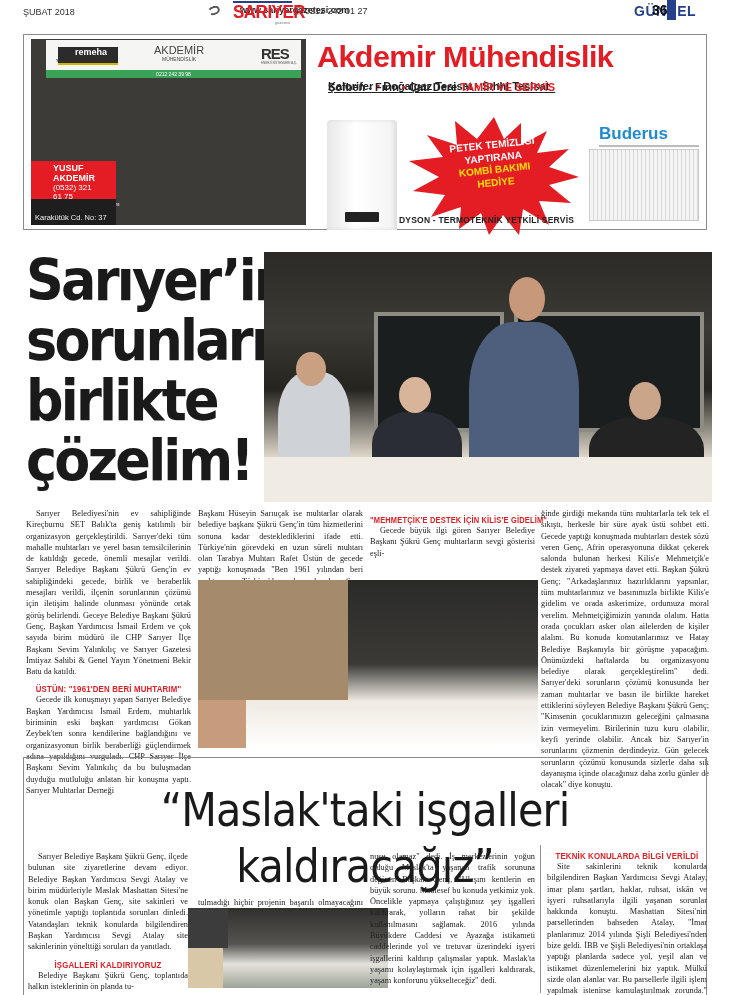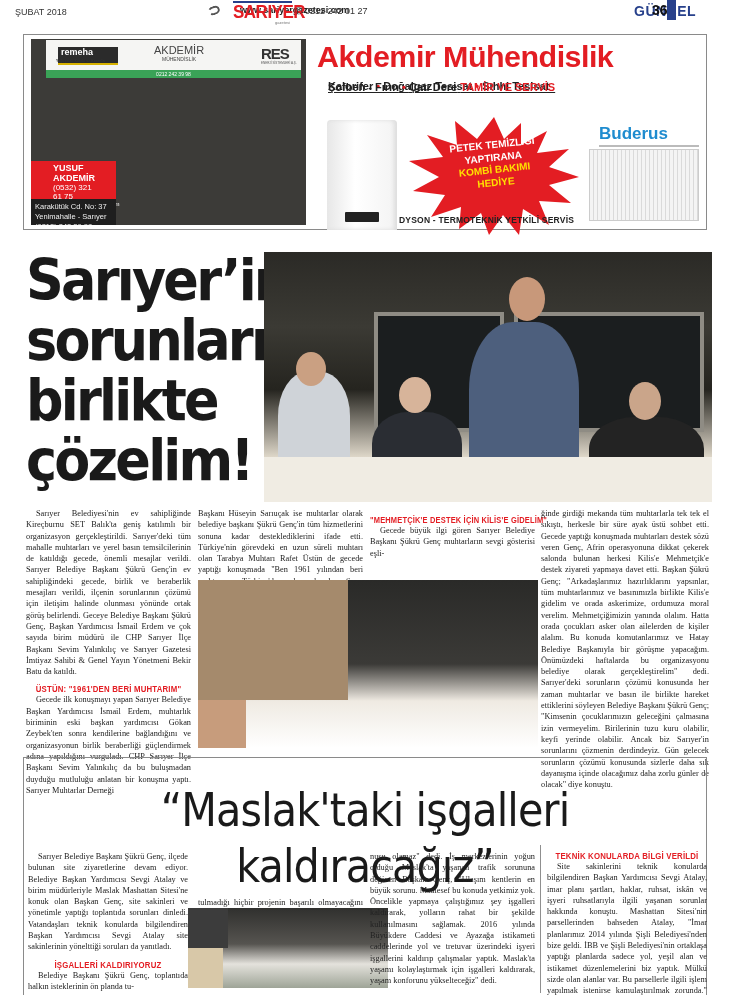--- a/index.html
+++ b/index.html
@@ -1,52 +1,52 @@
 <!DOCTYPE html>
 <html><head>
 <meta charset="utf-8">
 <style>
   * { box-sizing: border-box; margin: 0; padding: 0; }
   html, body { width: 736px; height: 995px; background: #ffffff; overflow: hidden; }
   body { position: relative; font-family: "Liberation Serif", serif; color: #1a1a1a; }
 
   
   .topbar { position: absolute; left: 0; top: 0; width: 736px; height: 24px; }
-  .topbar .date { position: absolute; left: 15px; top: 7px; font: 9px "Liberation Sans", sans-serif; color: #333; }
+  .topbar .date { position: absolute; left: 23px; top: 7px; font: 9px "Liberation Sans", sans-serif; color: #333; }
   .topbar .web { position: absolute; left: 208px; top: 5px; font: bold 9px "Liberation Sans", sans-serif; color: #222; display: flex; align-items: center; gap: 20px; }
   .topbar .web .globe { width: 12px; height: 9px; border-radius: 50%; border: 2px solid #555; border-left-color: transparent; transform: rotate(-20deg); }
   .topbar .logo { position: absolute; left: 233px; top: 1px; width: 59px; height: 20px; border-top: 2px solid #27408b; }
   .topbar .logo span { display: block; font: bold 17px "Liberation Sans", sans-serif; color: #e31d23; letter-spacing: -0.5px; line-height: 17px; transform: scaleY(1.1); }
   .topbar .logo small { position: absolute; right: 2px; bottom: -4px; font: 4px "Liberation Sans", sans-serif; color: #777; }
   .topbar .phone { position: absolute; left: 295px; top: 6px; font: 9px "Liberation Sans", sans-serif; color: #333; }
   .topbar .section { position: absolute; left: 586px; top: 3px; font: bold 14px "Liberation Sans", sans-serif; color: #27408b; letter-spacing: 0.5px; margin-left: 48px; }
   .topbar .page { position: absolute; left: 652px; top: 2px; font: bold 14px "Liberation Sans", sans-serif; color: #111; }
   .topbar .pagebar { position: absolute; left: 667px; top: 0px; width: 9px; height: 20px; background: #27408b; }
 
   
   .ad { position: absolute; left: 23px; top: 34px; width: 684px; height: 196px; border: 1.5px solid #8a8a8a; background: #fff; }
   .shop { position: absolute; left: 7px; top: 4px; width: 275px; height: 186px; background: #3c3b38; overflow: hidden; }
   .shop .sign { position: absolute; left: 15px; top: 1px; width: 255px; height: 38px; background: #f5f5f3; }
   .shop .sign .greenbar { position: absolute; left: 0; bottom: 0; width: 100%; height: 8px; background: #3aa357; color: #fff; font: 5px "Liberation Sans", sans-serif; text-align: center; line-height: 8px; }
-  .shop .remeha { position: absolute; left: 12px; top: 7px; width: 60px; height: 18px; background: #2b2b2b; color: #fff; font: bold 9px "Liberation Sans", sans-serif; line-height: 10px; padding-left: 3px; border-bottom: 2px solid #d7b200; }
+  .shop .remeha { position: absolute; left: 12px; top: 7px; width: 60px; height: 18px; background: #2b2b2b; color: #fff; font: bold 9px "Liberation Sans", sans-serif; line-height: 10px; padding-left: 17px; border-bottom: 2px solid #d7b200; }
   .shop .remeha-sub { position: absolute; left: 10px; top: 19px; font: bold 3.5px "Liberation Sans", sans-serif; color: #333; }
   .shop .akd { position: absolute; left: 108px; top: 4px; font: 11px "Liberation Sans", sans-serif; color: #444; text-align: center; }
   .shop .akd div { font-size: 5px; }
   .shop .res { position: absolute; left: 215px; top: 5px; font: bold 15px "Liberation Sans", sans-serif; color: #333; letter-spacing: -1px; }
   .shop .res-sub { position: absolute; left: 215px; top: 21px; font: 3px "Liberation Sans", sans-serif; color: #555; }
   .shop .window { position: absolute; left: 108px; top: 75px; width: 160px; height: 120px; background: #2c3236; }
   .shop .window .door { position: absolute; left: 104px; top: 0; width: 52px; height: 120px; background: #7b3e94; border: 4px solid #39a84c; }
   .shop .window .dg { position: absolute; left: 118px; top: 55px; width: 24px; height: 20px; background: #fff; border: 2px solid #2c6fa8; font: bold 10px "Liberation Sans", sans-serif; color: #2c6fa8; text-align: center; line-height: 16px; }
   .shop .window .banner { position: absolute; left: 0; top: 78px; width: 102px; height: 40px; background: #3f70b3; font: 4px "Liberation Sans", sans-serif; color: #dfe9f6; padding: 6px 3px; }
   .shop .window .kombi { position: absolute; left: 4px; top: 8px; font: bold 7px "Liberation Sans", sans-serif; color: #e03030; }
   .shop .redcard { position: absolute; left: 0; top: 122px; width: 85px; height: 38px; background: #e31d23; color: #fff; font-family: "Liberation Sans", sans-serif; padding: 2px 22px; }
   .shop .redcard .nm { font: bold 9px "Liberation Sans", sans-serif; }
   .shop .redcard .ph { font: 8px "Liberation Sans", sans-serif; }
   .shop .redcard .em { font: 6px "Liberation Sans", sans-serif; }
-  .shop .blackcard { position: absolute; left: 0; top: 160px; width: 85px; height: 42px; background: #1e1e1e; color: #eee; font: 7.5px "Liberation Sans", sans-serif; padding: 3px 4px; line-height: 10px; }
+  .shop .blackcard { position: absolute; left: 0; top: 160px; width: 85px; height: 42px; background: #1e1e1e; color: #eee; font: 7.5px "Liberation Sans", sans-serif; padding: 14px 4px; line-height: 10px; }
 
   .adright { position: absolute; left: 285px; top: 0; width: 395px; height: 196px; }
   .adright .brand { position: absolute; left: 8px; top: 6px; font: bold 29px "Liberation Sans", sans-serif; color: #e31d23; letter-spacing: -0.5px; transform: scaleX(1.05); transform-origin: left; }
   .adright .svc1 { position: absolute; left: 19px; top: 45px; font: bold 11px "Liberation Sans", sans-serif; color: #222; }
   .adright .svc2 { position: absolute; left: 19px; top: 46px; font: bold 11px "Liberation Sans", sans-serif; color: #222; text-decoration: underline; }
   .adright .dot { color: #e31d23; }
   .adright .red { color: #e31d23; }
   .boiler { position: absolute; left: 18px; top: 85px; width: 70px; height: 110px; background: linear-gradient(90deg, #e7e7e7, #fff 40%, #f3f3f3); border-radius: 4px 4px 0 0; box-shadow: inset -3px 0 4px #ddd; }
   .boiler .panel { position: absolute; left: 18px; bottom: 8px; width: 34px; height: 10px; background: #222; border-radius: 1px; }
   .starburst { position: absolute; left: 100px; top: 82px; width: 170px; height: 118px; }

